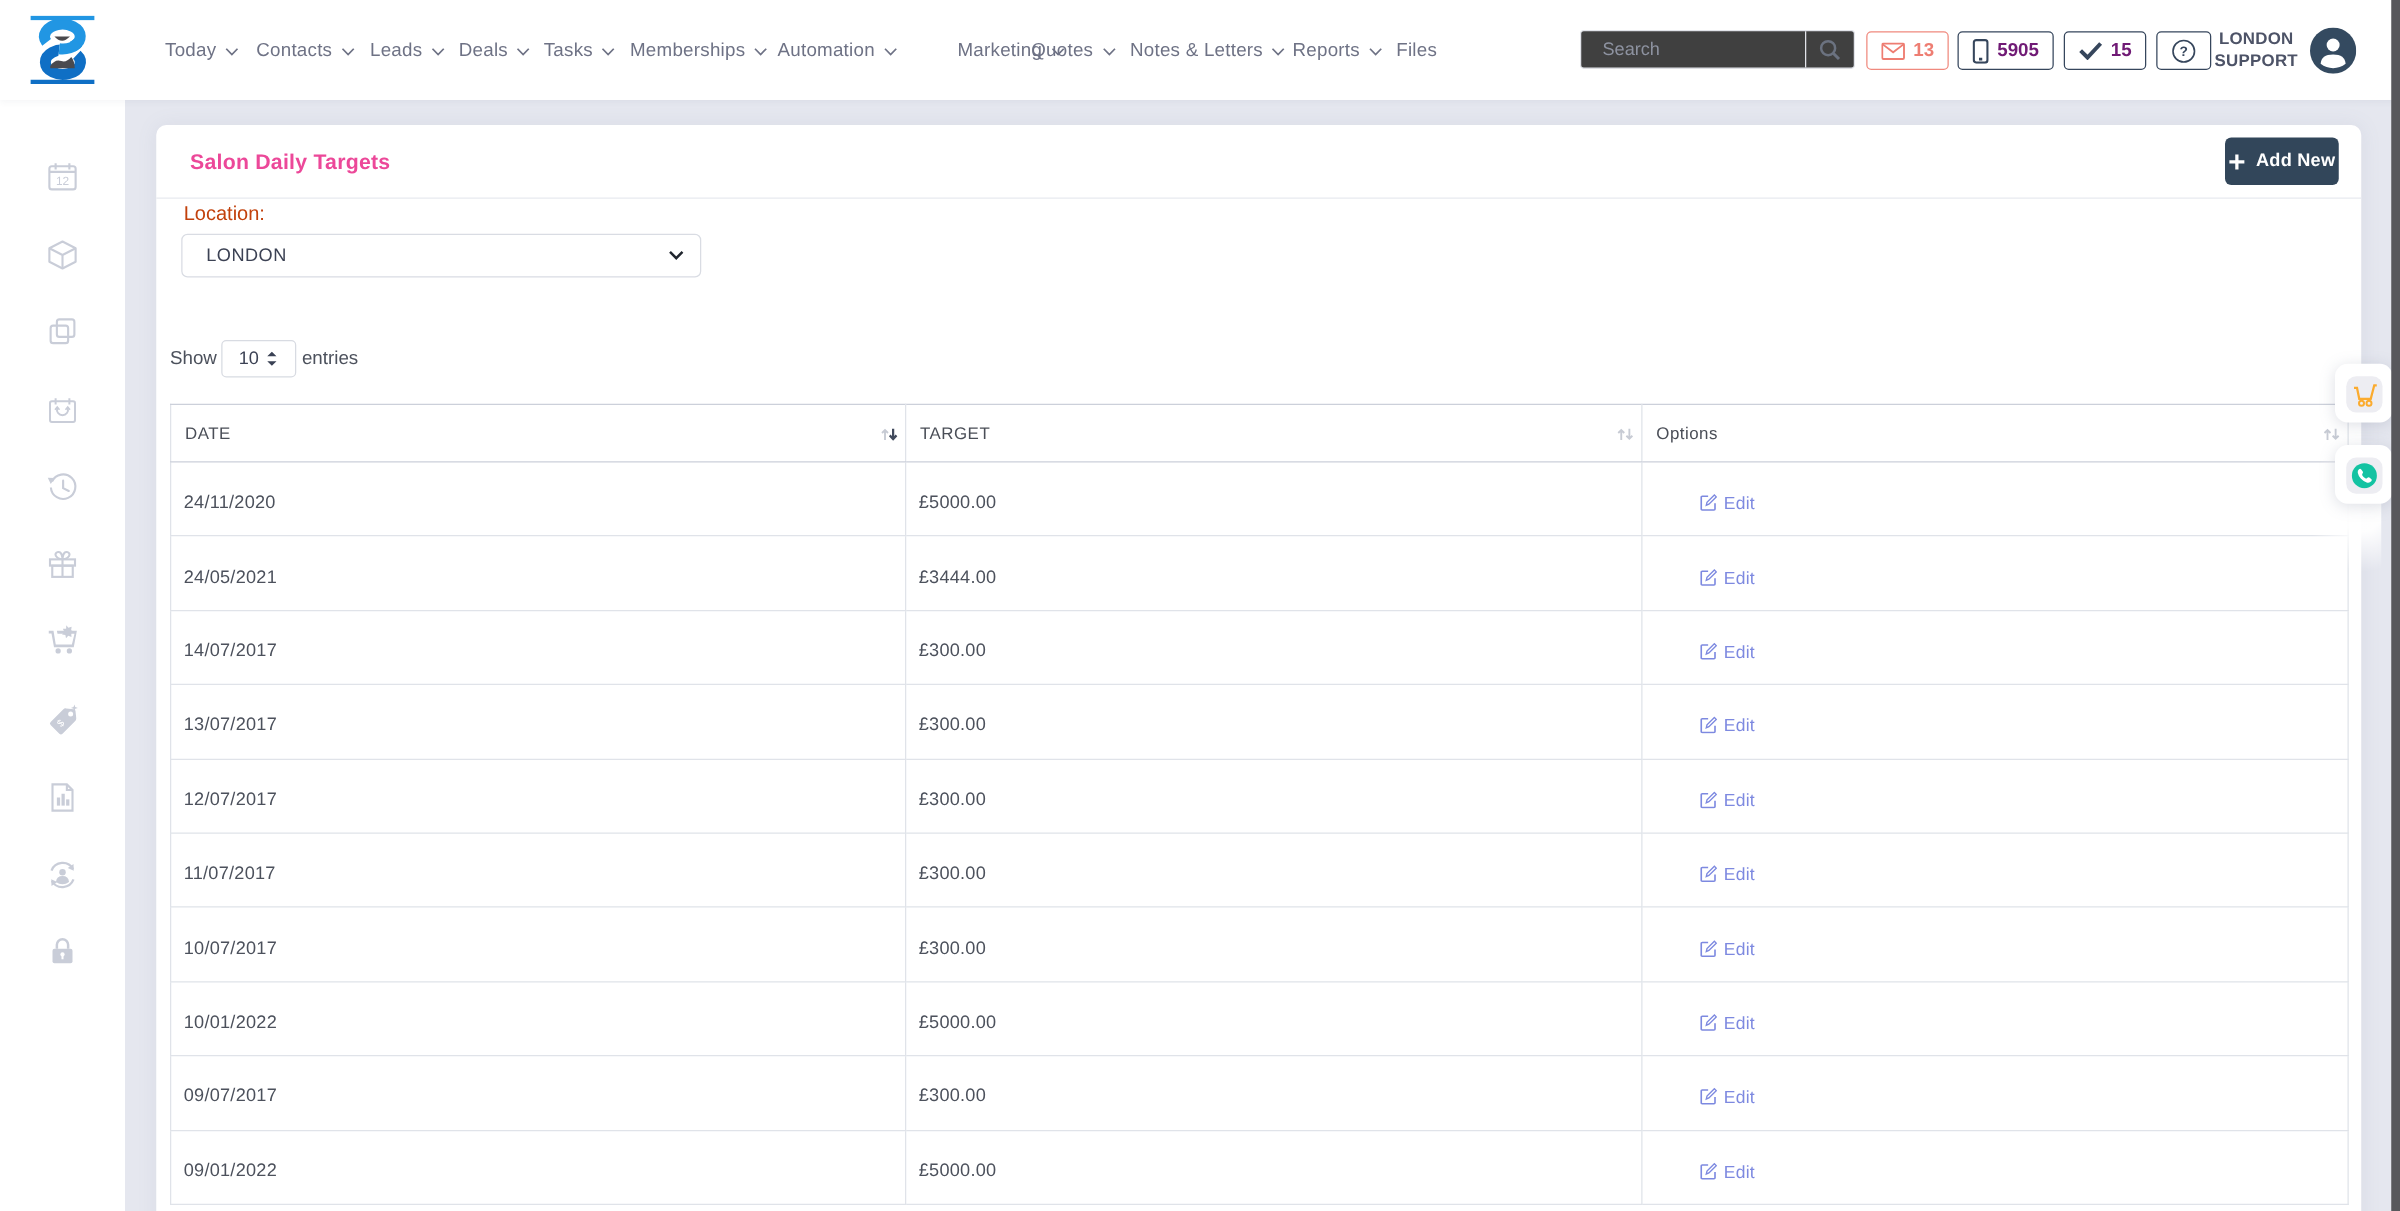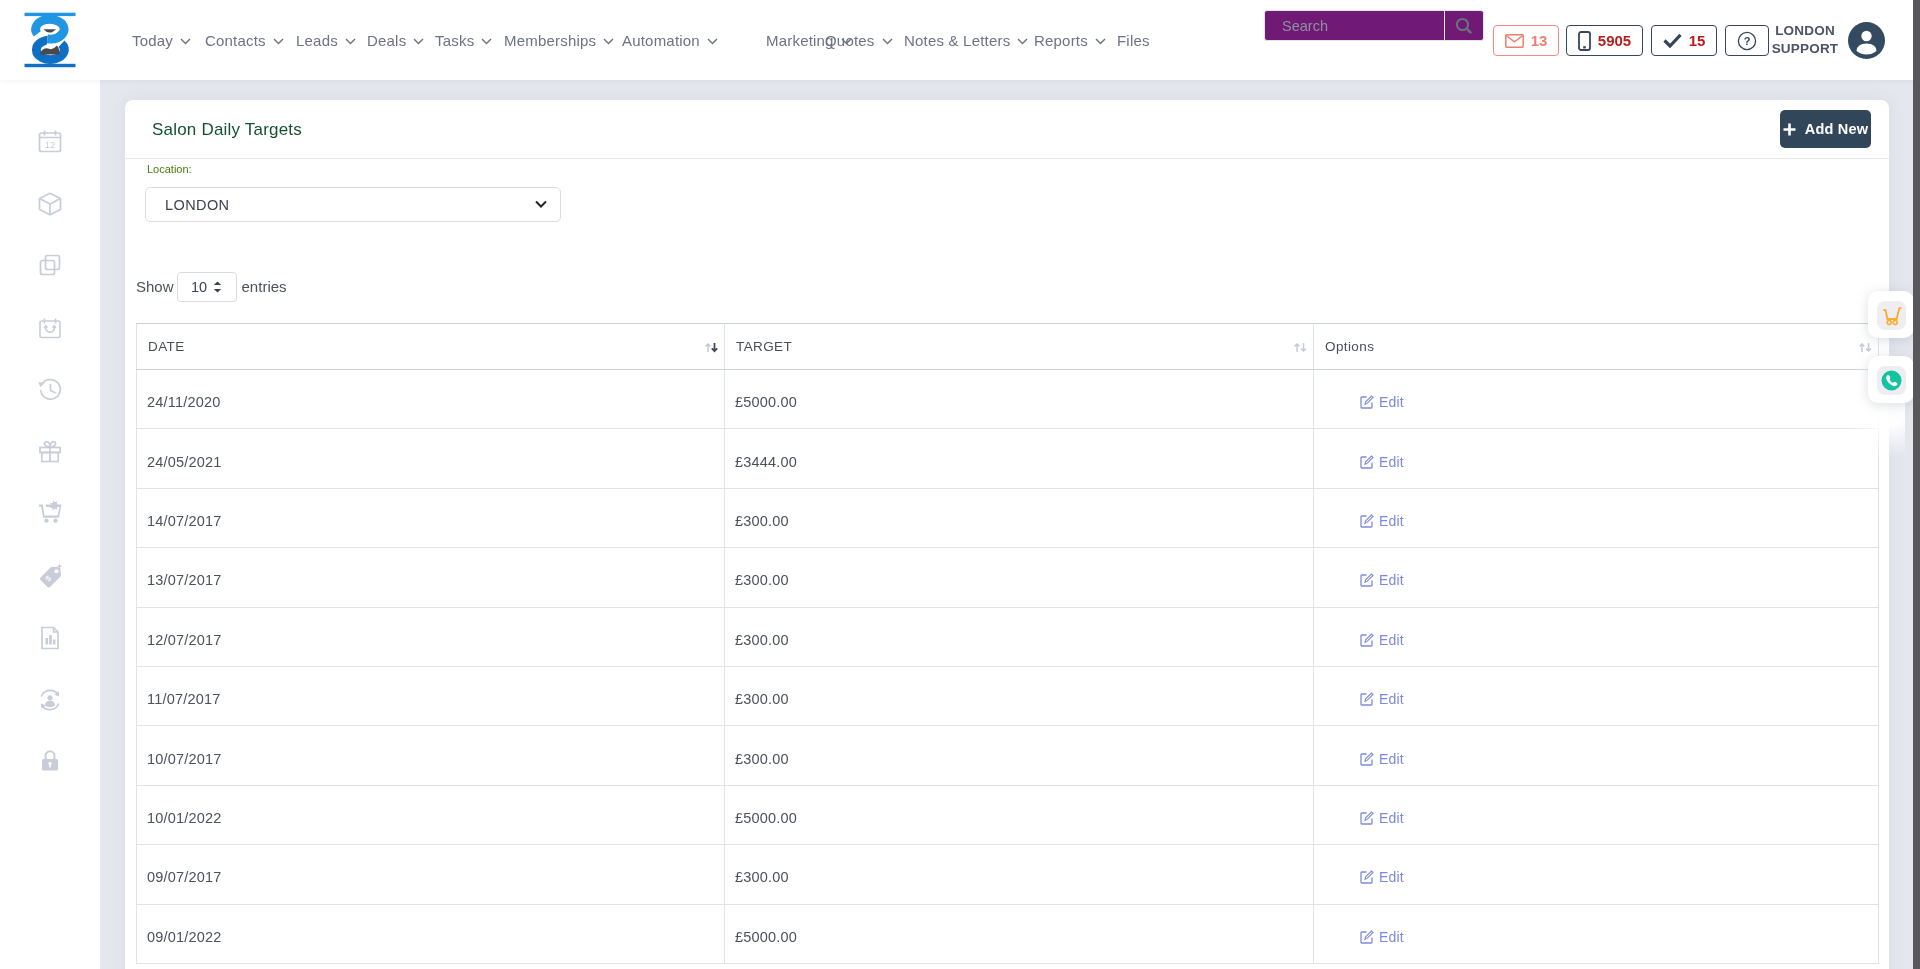--- a/index.html
+++ b/index.html
@@ -7,39 +7,39 @@
 #stage { position:relative; width:1920px; height:969px; overflow:hidden; }
 
 
 #nav { position:absolute; left:0; top:0; width:1920px; height:80px; background:#fff; z-index:30; box-shadow:0 2px 5px rgba(60,70,90,.05); }
 #logo { position:absolute; left:24px; top:12px; }
 .mitem { position:absolute; top:0; height:80px; display:flex; align-items:center; gap:7px;
   font-size:15px; color:#6e7285; letter-spacing:.2px; white-space:nowrap; }
 .mitem svg { margin-top:2px; }
 
 
-#searchwrap { position:absolute; left:1264px; top:10px; width:220px; height:31px; border:1px solid #e2e4ea; border-radius:3px; background:#701a75; display:flex; }
+#searchwrap { position:absolute; left:1264px; top:24px; width:220px; height:31px; border:1px solid #e2e4ea; border-radius:3px; background:#404040; display:flex; }
 #searchwrap .inp { flex:1; display:flex; align-items:center; padding-left:17px; font-size:14.5px; color:#8d92a0; }
 #searchwrap .btn { width:39px; border-left:1px solid #e2e4ea; display:flex; align-items:center; justify-content:center; }
-.pill { position:absolute; top:25px; height:31px; border-radius:4px; border:1px solid #36465c; display:flex; align-items:center; justify-content:center; gap:7px; color:#b91c1c; font-size:15px; font-weight:bold; background:#fff; }
+.pill { position:absolute; top:25px; height:31px; border-radius:4px; border:1px solid #36465c; display:flex; align-items:center; justify-content:center; gap:7px; color:#701a75; font-size:15px; font-weight:bold; background:#fff; }
 .pill.red { border-color:#f0897e; color:#ee7d72; }
 #who { position:absolute; left:1767px; top:22px; width:76px; text-align:center; font-size:13.5px; font-weight:bold; color:#4d5367; letter-spacing:.2px; line-height:18px; }
 #avatar { position:absolute; left:1848px; top:22px; }
 
 
 #side { position:absolute; left:0; top:80px; width:100px; height:889px; background:#fff; z-index:20; }
 .sic { position:absolute; left:36px; width:28px; height:28px; }
 
 
 #content { position:absolute; left:100px; top:80px; width:1820px; height:889px; background:#e5e7ef; z-index:1; }
 #card { position:absolute; left:25px; top:20px; width:1764px; height:900px; background:#fff; border-radius:8px; box-shadow:0 0 16px rgba(120,130,160,.10); }
 #cardhead { position:absolute; left:0; top:0; width:100%; height:59px; border-bottom:1px solid #e8eaef; }
-#cardtitle { position:absolute; left:27px; top:20px; font-size:17px; color:#14532d; letter-spacing:.2px; }
+#cardtitle { position:absolute; left:27px; top:20px; font-size:17px; color:#ec4899; letter-spacing:.2px;font-weight:bold; }
 #addnew { position:absolute; right:18px; top:10px; width:91px; height:38px; background:#32465a; border-radius:5px; color:#fff; display:flex; align-items:center; justify-content:center; gap:9px; font-size:14.5px; font-weight:bold; letter-spacing:.2px; }
-#loclabel { position:absolute; left:22px; top:63px; font-size:11px; color:#4d7c0f; }
+#loclabel { position:absolute; left:22px; top:63px; font-size:16px; color:#c2410c; }
 #locsel { position:absolute; left:20px; top:87px; width:416px; height:35px; border:1px solid #d9dce3; border-radius:5px; background:#fff; display:flex; align-items:center; font-size:14.5px; color:#3c4254; letter-spacing:.4px; padding-left:19px; }
 #locsel svg { position:absolute; right:13px; top:12px; }
 #showrow { position:absolute; left:11px; top:171px; height:30px; display:flex; align-items:center; font-size:15px; color:#4c515c; }
 #numbox { width:60px; height:30px; border:1px solid #d8dbe2; border-radius:4px; margin:1px 5px 0 3px; display:flex; align-items:center; justify-content:center; gap:6px; font-size:14.5px; color:#3c4254; }
 
 
 #tbl { position:absolute; left:11px; top:223px; width:1742px; border-collapse:collapse; table-layout:fixed; }
 #tbl th { border-top:1px solid #ccd0da; border-bottom:1px solid #ccd0da; height:46px; text-align:left; font-weight:normal; font-size:13.5px; color:#4a4e57; letter-spacing:.4px; padding:0 0 0 11px; position:relative; }
 #tbl td { height:59.4px; font-size:14.5px; color:#4c515c; padding:6px 0 0 10px; border-bottom:1px solid #e0e3e9; letter-spacing:.2px; }
 #tbl th, #tbl td { border-left:1px solid #e0e3e9; border-right:1px solid #e0e3e9; }

